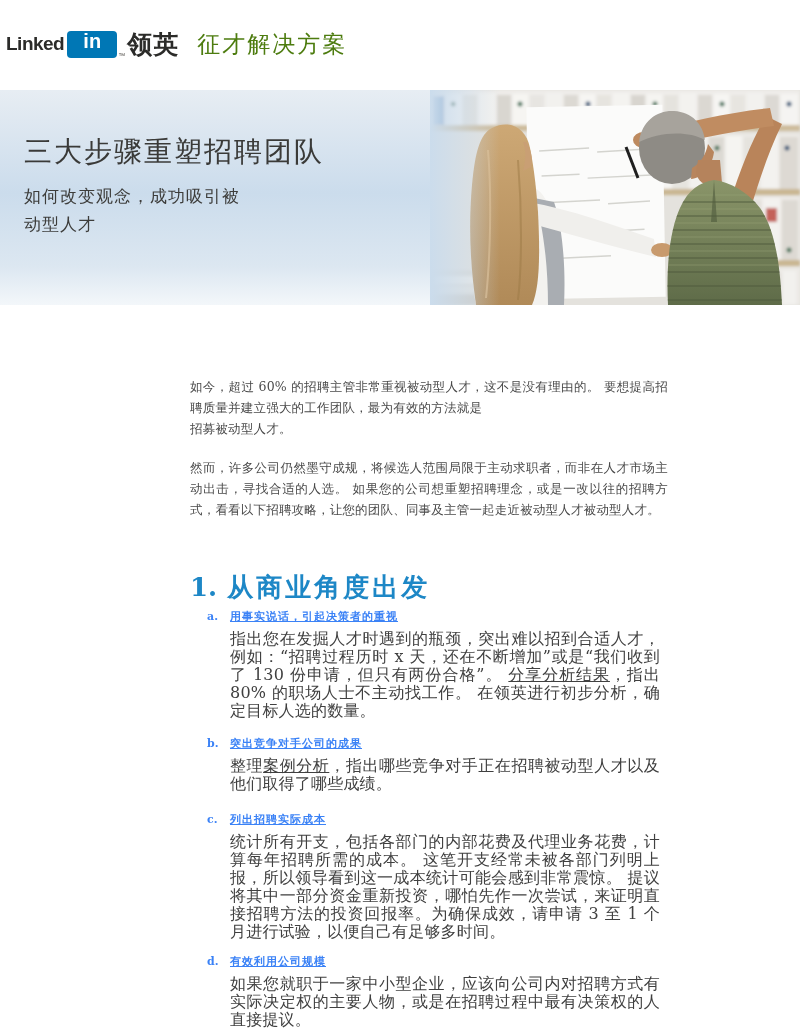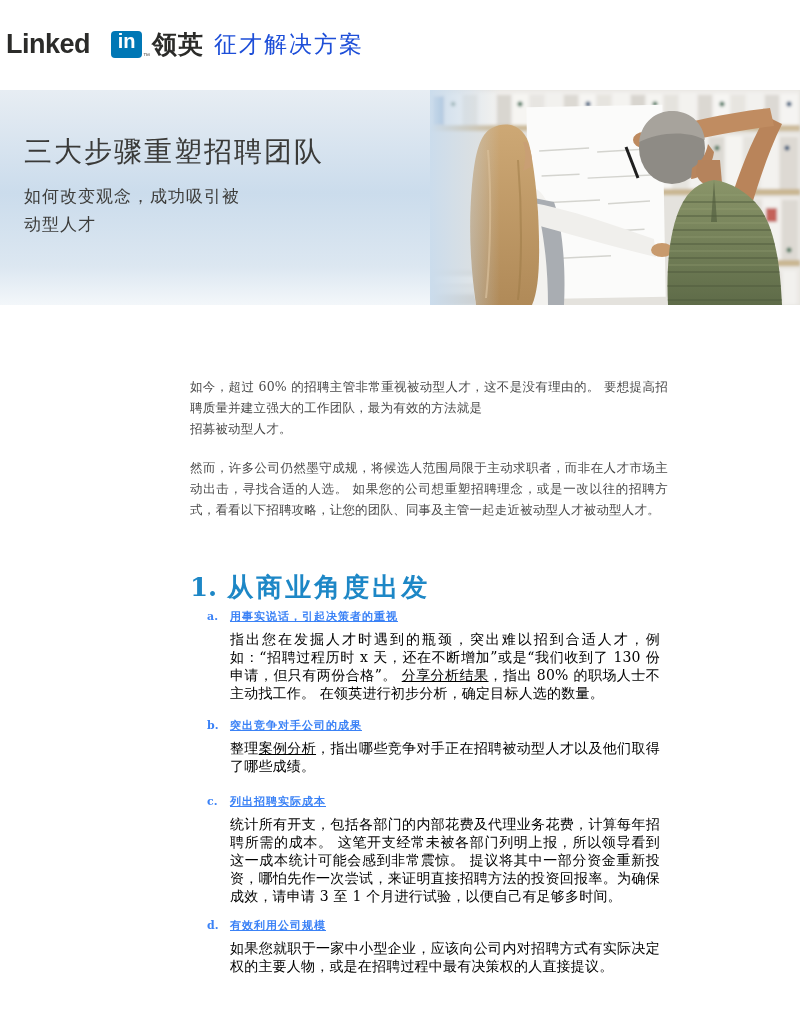--- a/index.html
+++ b/index.html
@@ -1,47 +1,47 @@
 <!DOCTYPE html>
 <html><head>
 <meta charset="utf-8">
 <style>
   html,body{margin:0;padding:0;}
   body{width:800px;height:1034px;background:#ffffff;font-family:"DejaVu Serif",serif;-webkit-font-smoothing:antialiased;}
   .page{position:relative;width:800px;height:1034px;overflow:hidden;background:#fff;}
 
   
   .brand{position:absolute;left:6px;top:28px;display:flex;align-items:center;height:32px;}
-  .lk-word{font-family:"Liberation Sans",sans-serif;font-weight:bold;font-size:27px;color:#2b2b29;letter-spacing:-0.5px;}
-  .lk-in{margin-left:21px;width:31px;height:27px;background:#0077b5;border-radius:4px;display:flex;align-items:center;justify-content:center;
+  .lk-word{font-family:"Liberation Sans",sans-serif;font-weight:bold;font-size:19px;color:#2b2b29;letter-spacing:-0.5px;}
+  .lk-in{margin-left:3px;width:50px;height:27px;background:#0077b5;border-radius:4px;display:flex;align-items:center;justify-content:center;
          font-family:"Liberation Sans",sans-serif;font-weight:bold;font-size:20px;color:#fff;line-height:1;padding-bottom:7px;box-sizing:border-box;}
   .lk-tm{font-family:"Liberation Sans",sans-serif;font-size:7px;color:#55524e;align-self:flex-end;margin:0 1px 1px 1px;}
   .lk-cn{font-family:"Liberation Sans",sans-serif;font-weight:bold;font-size:25px;color:#2b2b29;margin-left:1px;letter-spacing:1px;}
-  .product{font-family:"DejaVu Serif",serif;font-size:23px;color:#1d4ed8;margin-left:10px;letter-spacing:2px;}
+  .product{font-family:"DejaVu Serif",serif;font-size:23px;color:#4d7c0f;margin-left:18px;letter-spacing:2px;}
 
   
   .hero{position:absolute;left:0;top:90px;width:800px;height:215px;
         background:linear-gradient(to bottom,#e7edf3 0%,#cbdcec 48%,#dce7f1 82%,#f3f7fa 100%);}
   .hero-text{position:absolute;left:24px;top:46px;}
   .hero-title{margin:0;font-weight:400;font-size:28px;line-height:32px;color:#3a3a38;letter-spacing:2px;}
   .hero-sub{margin:14px 0 0;font-weight:400;font-size:17px;line-height:28px;color:#3d3d3b;letter-spacing:1px;}
   .hero-photo{position:absolute;right:0;top:0;width:370px;height:215px;}
   .photo-fade{position:absolute;left:0;top:0;width:70px;height:215px;
         background:linear-gradient(to right,rgba(203,220,236,1),rgba(203,220,236,0));}
 
   
   .content{position:absolute;left:190px;top:376px;width:478px;color:#4a4a4a;}
   .para{margin:0 0 18px;font-size:12.5px;line-height:21px;text-align:justify;letter-spacing:0.2px;}
   .sec-heading{margin:52px 0 0;font-weight:700;font-size:26px;line-height:30px;color:#1d87c6;letter-spacing:3px;}
   .sec-num{letter-spacing:0;margin-right:10px;}
   .item{padding-left:17px;}
   .m-a{margin-top:4px;} .m-b{margin-top:13px;} .m-c{margin-top:16px;} .m-d{margin-top:10px;}
   .item-head{font-size:11px;font-weight:bold;color:#3b82f6;line-height:22px;letter-spacing:1px;text-decoration:underline;}
   .letter{display:inline-block;width:23px;letter-spacing:0;font-weight:bold;}
-  .item-body{margin:2px 8px 0 23px;font-size:14px;line-height:18px;text-align:justify;letter-spacing:0.2px;color:#000000;}
+  .item-body{margin:2px 8px 0 23px;font-size:16px;line-height:18px;text-align:justify;letter-spacing:0.2px;color:#404040;}
   .doclink{color:inherit;text-decoration:underline;cursor:pointer;}
 </style>
 </head>
 <body>
 
 <div class="page">
 
   <header class="brand">
     <span class="lk-word">Linked</span>
     <span class="lk-in">in</span>

